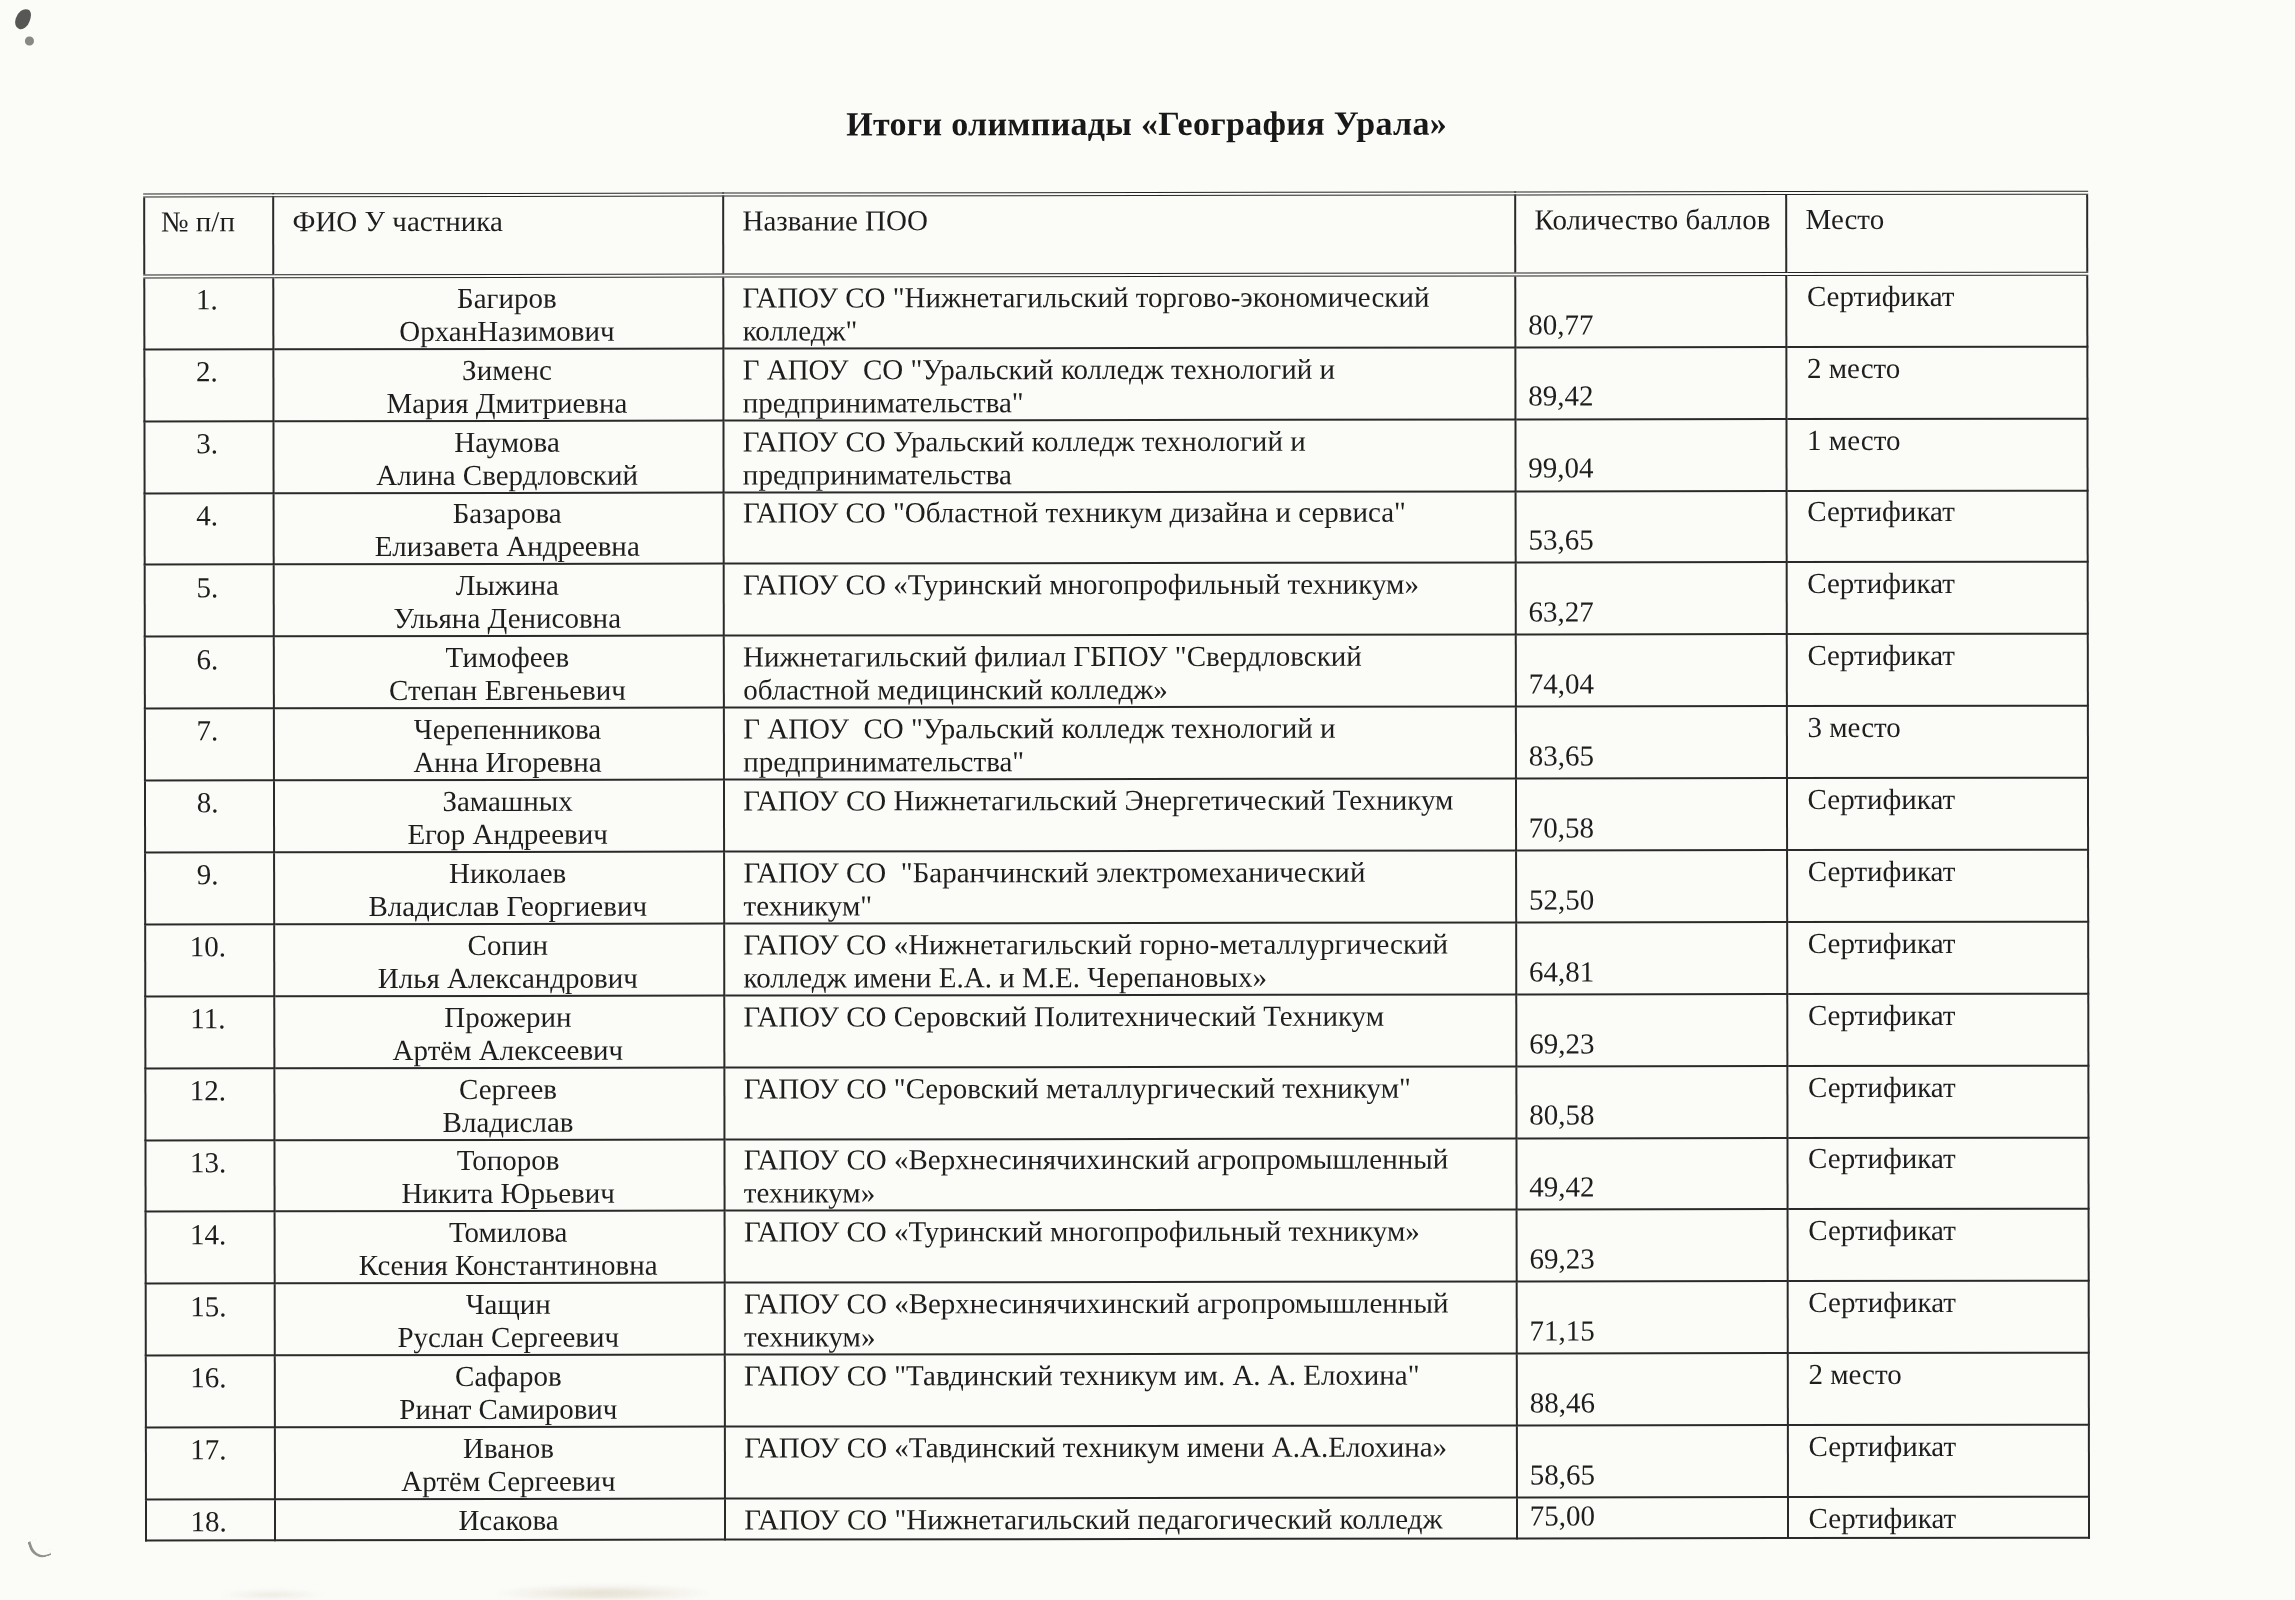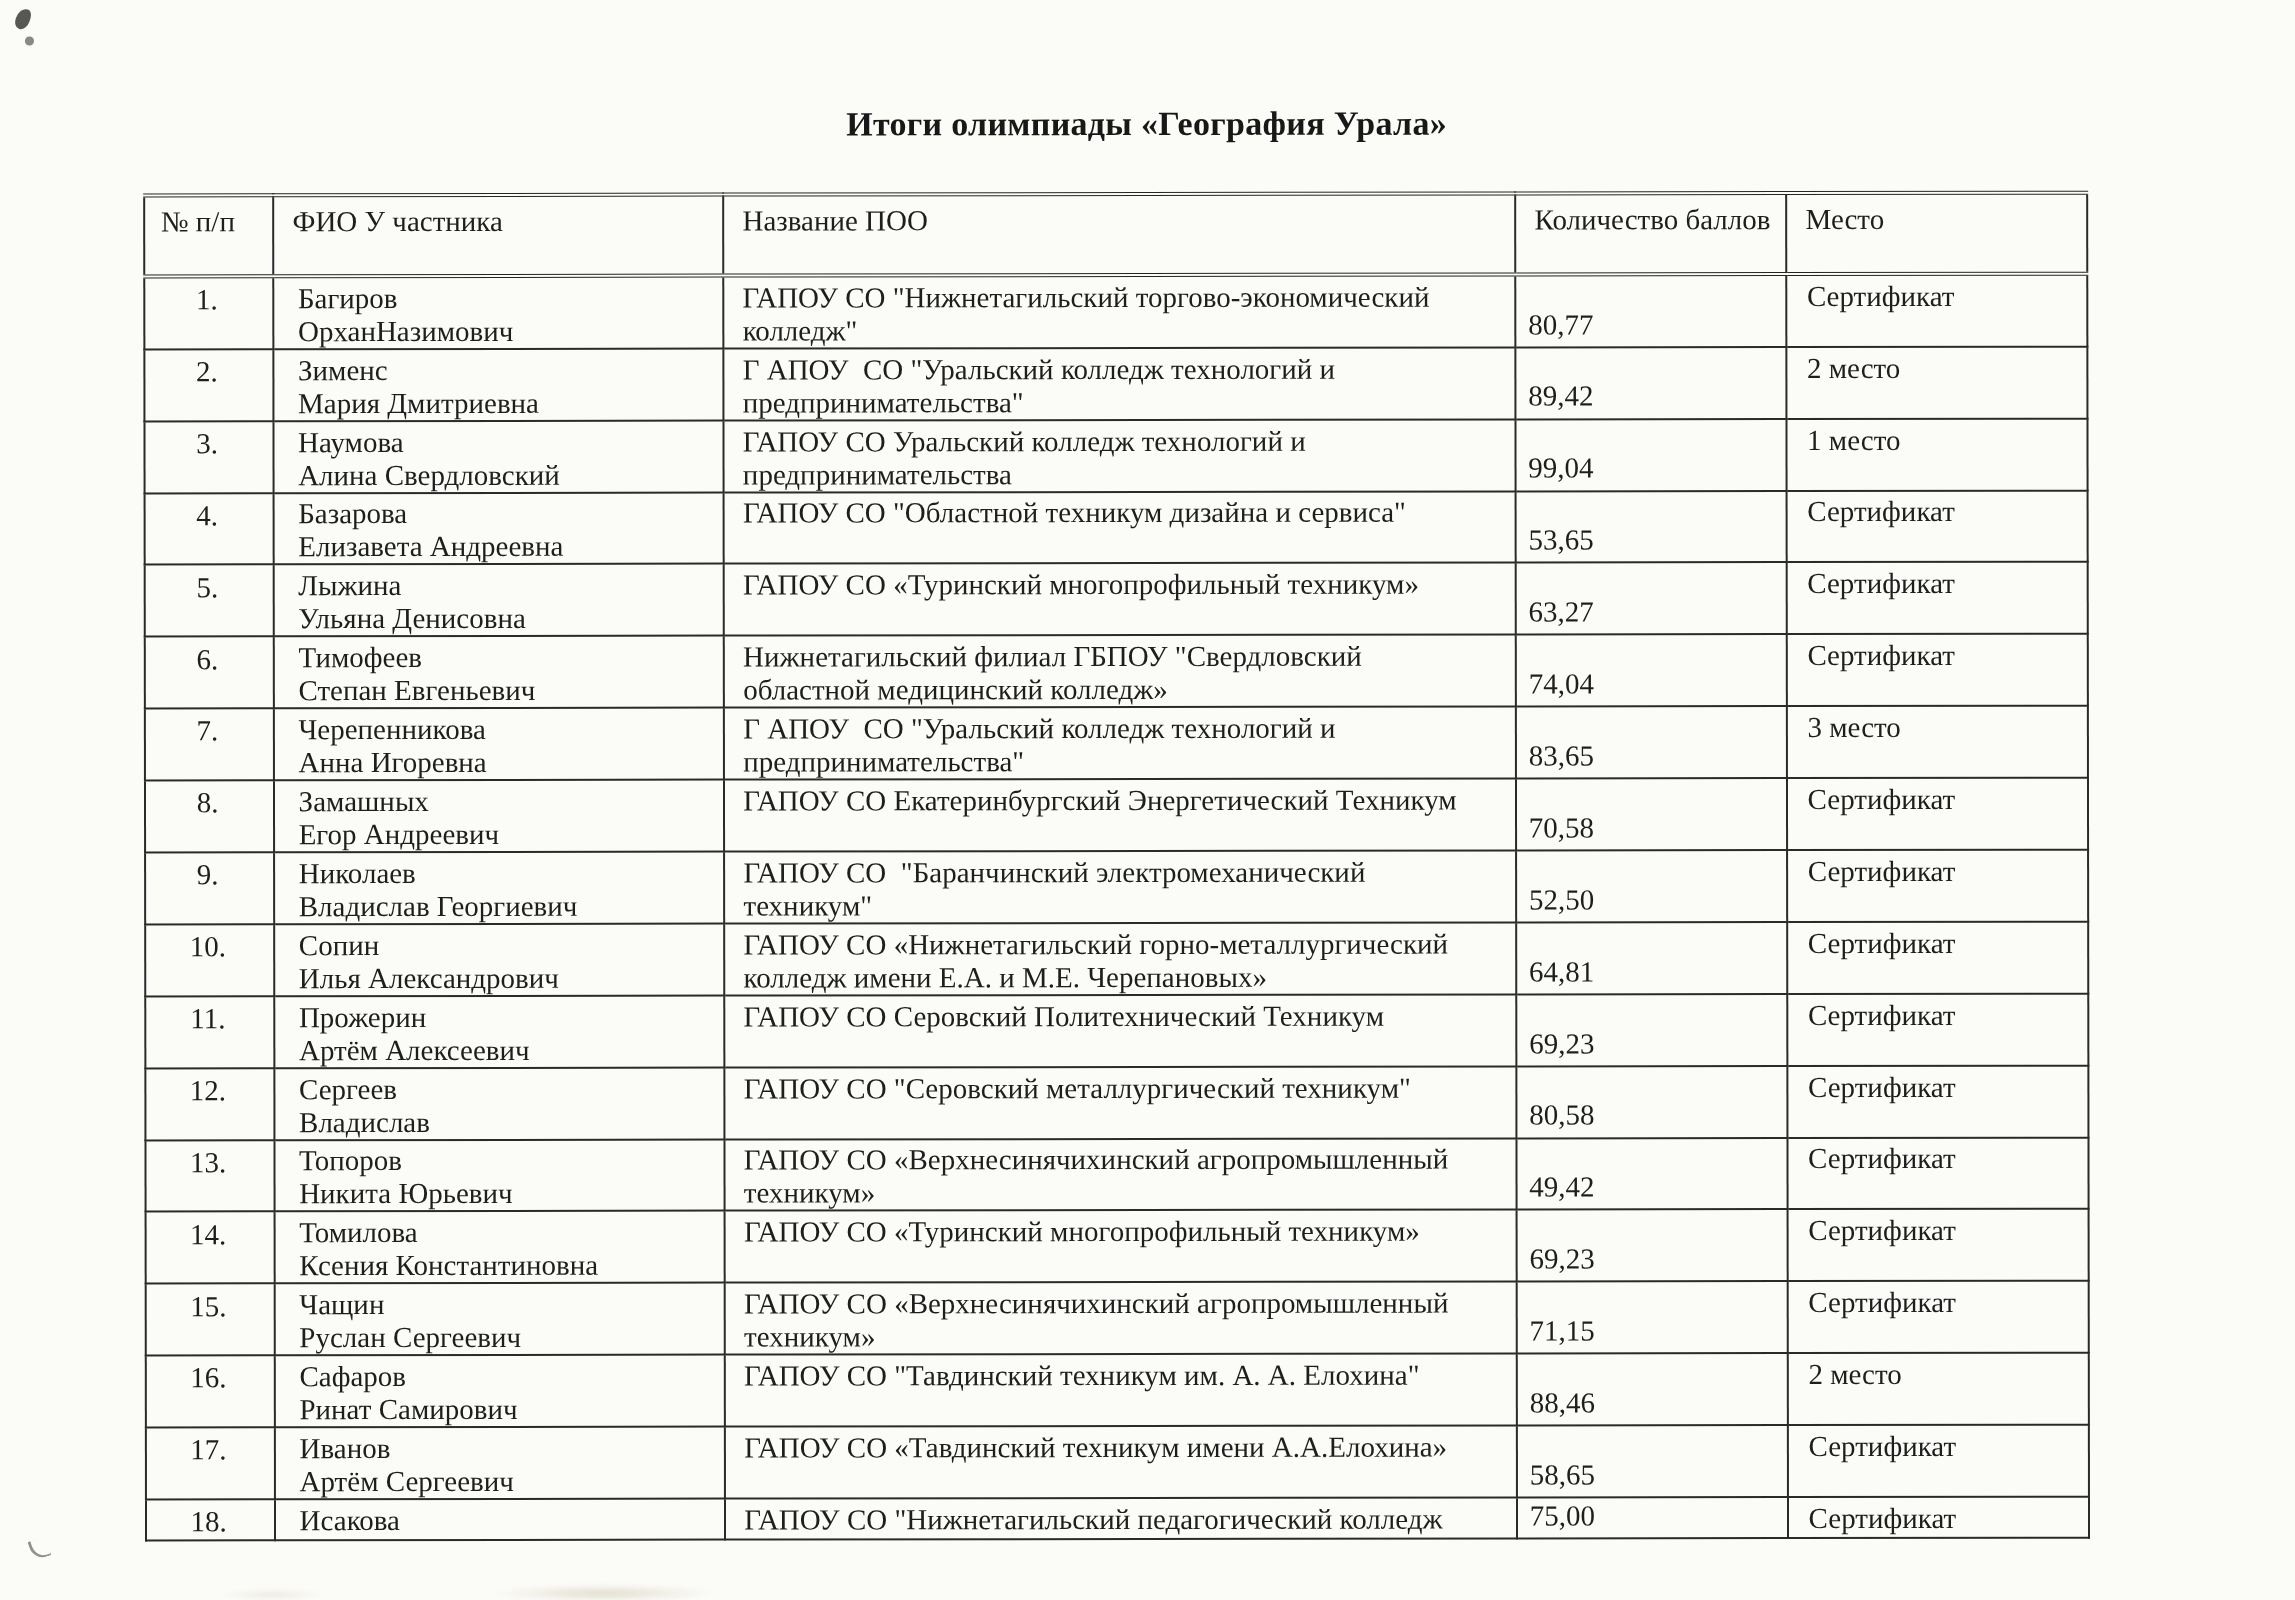--- a/index.html
+++ b/index.html
@@ -51,21 +51,21 @@
     text-align: left;
     vertical-align: top;
     height: 69px;
     padding: 7.9px 6.5px 0 18.3px;
     margin-left: 25px;
   }
   table.results thead th.c-num { padding-left: 15.7px; }
   table.results tbody tr { height: 71px; }
   table.results tbody tr.last-row { height: 41px; }
   td.c-num  { text-align: center; vertical-align: top; padding: 5.2px 3.9px 0 0; }
-  td.c-name { vertical-align: top; padding: 3.9px 6.5px 0 23.6px; white-space: pre-wrap; }
+  td.c-name { vertical-align: top; padding: 3.9px 6.5px 0 23.6px; white-space: pre-wrap; text-align: center; }
   td.c-inst { vertical-align: top; padding: 3.9px 9.2px 0 18.3px; white-space: pre-wrap; }
   td.c-score{ vertical-align: bottom; padding: 0 2.6px 5.2px 11.8px; }
   td.c-place{ vertical-align: top; padding: 3.9px 2.6px 0 19.6px; }
 
   
   .artifact { position: absolute; pointer-events: none; }
   .speck-a { top: 6.5px; left: 17px; width: 14.4px; height: 21px;
              background: #3a3a38; border-radius: 62% 38% 55% 45%;
              transform: rotate(18deg); opacity: .85; }
   .speck-b { top: 35px; left: 26px; width: 8.5px; height: 8.5px;
@@ -163,21 +163,21 @@
 Анна Игоревна</td>
           <td class="c-inst">Г АПОУ  СО "Уральский колледж технологий и
 предпринимательства"</td>
           <td class="c-score">83,65</td>
           <td class="c-place">3 место</td>
         </tr>
         <tr>
           <td class="c-num">8.</td>
           <td class="c-name">Замашных
 Егор Андреевич</td>
-          <td class="c-inst">ГАПОУ СО Екатеринбургский Энергетический Техникум</td>
+          <td class="c-inst">ГАПОУ СО Нижнетагильский Энергетический Техникум</td>
           <td class="c-score">70,58</td>
           <td class="c-place">Сертификат</td>
         </tr>
         <tr>
           <td class="c-num">9.</td>
           <td class="c-name">Николаев
 Владислав Георгиевич</td>
           <td class="c-inst">ГАПОУ СО  "Баранчинский электромеханический
 техникум"</td>
           <td class="c-score">52,50</td>

